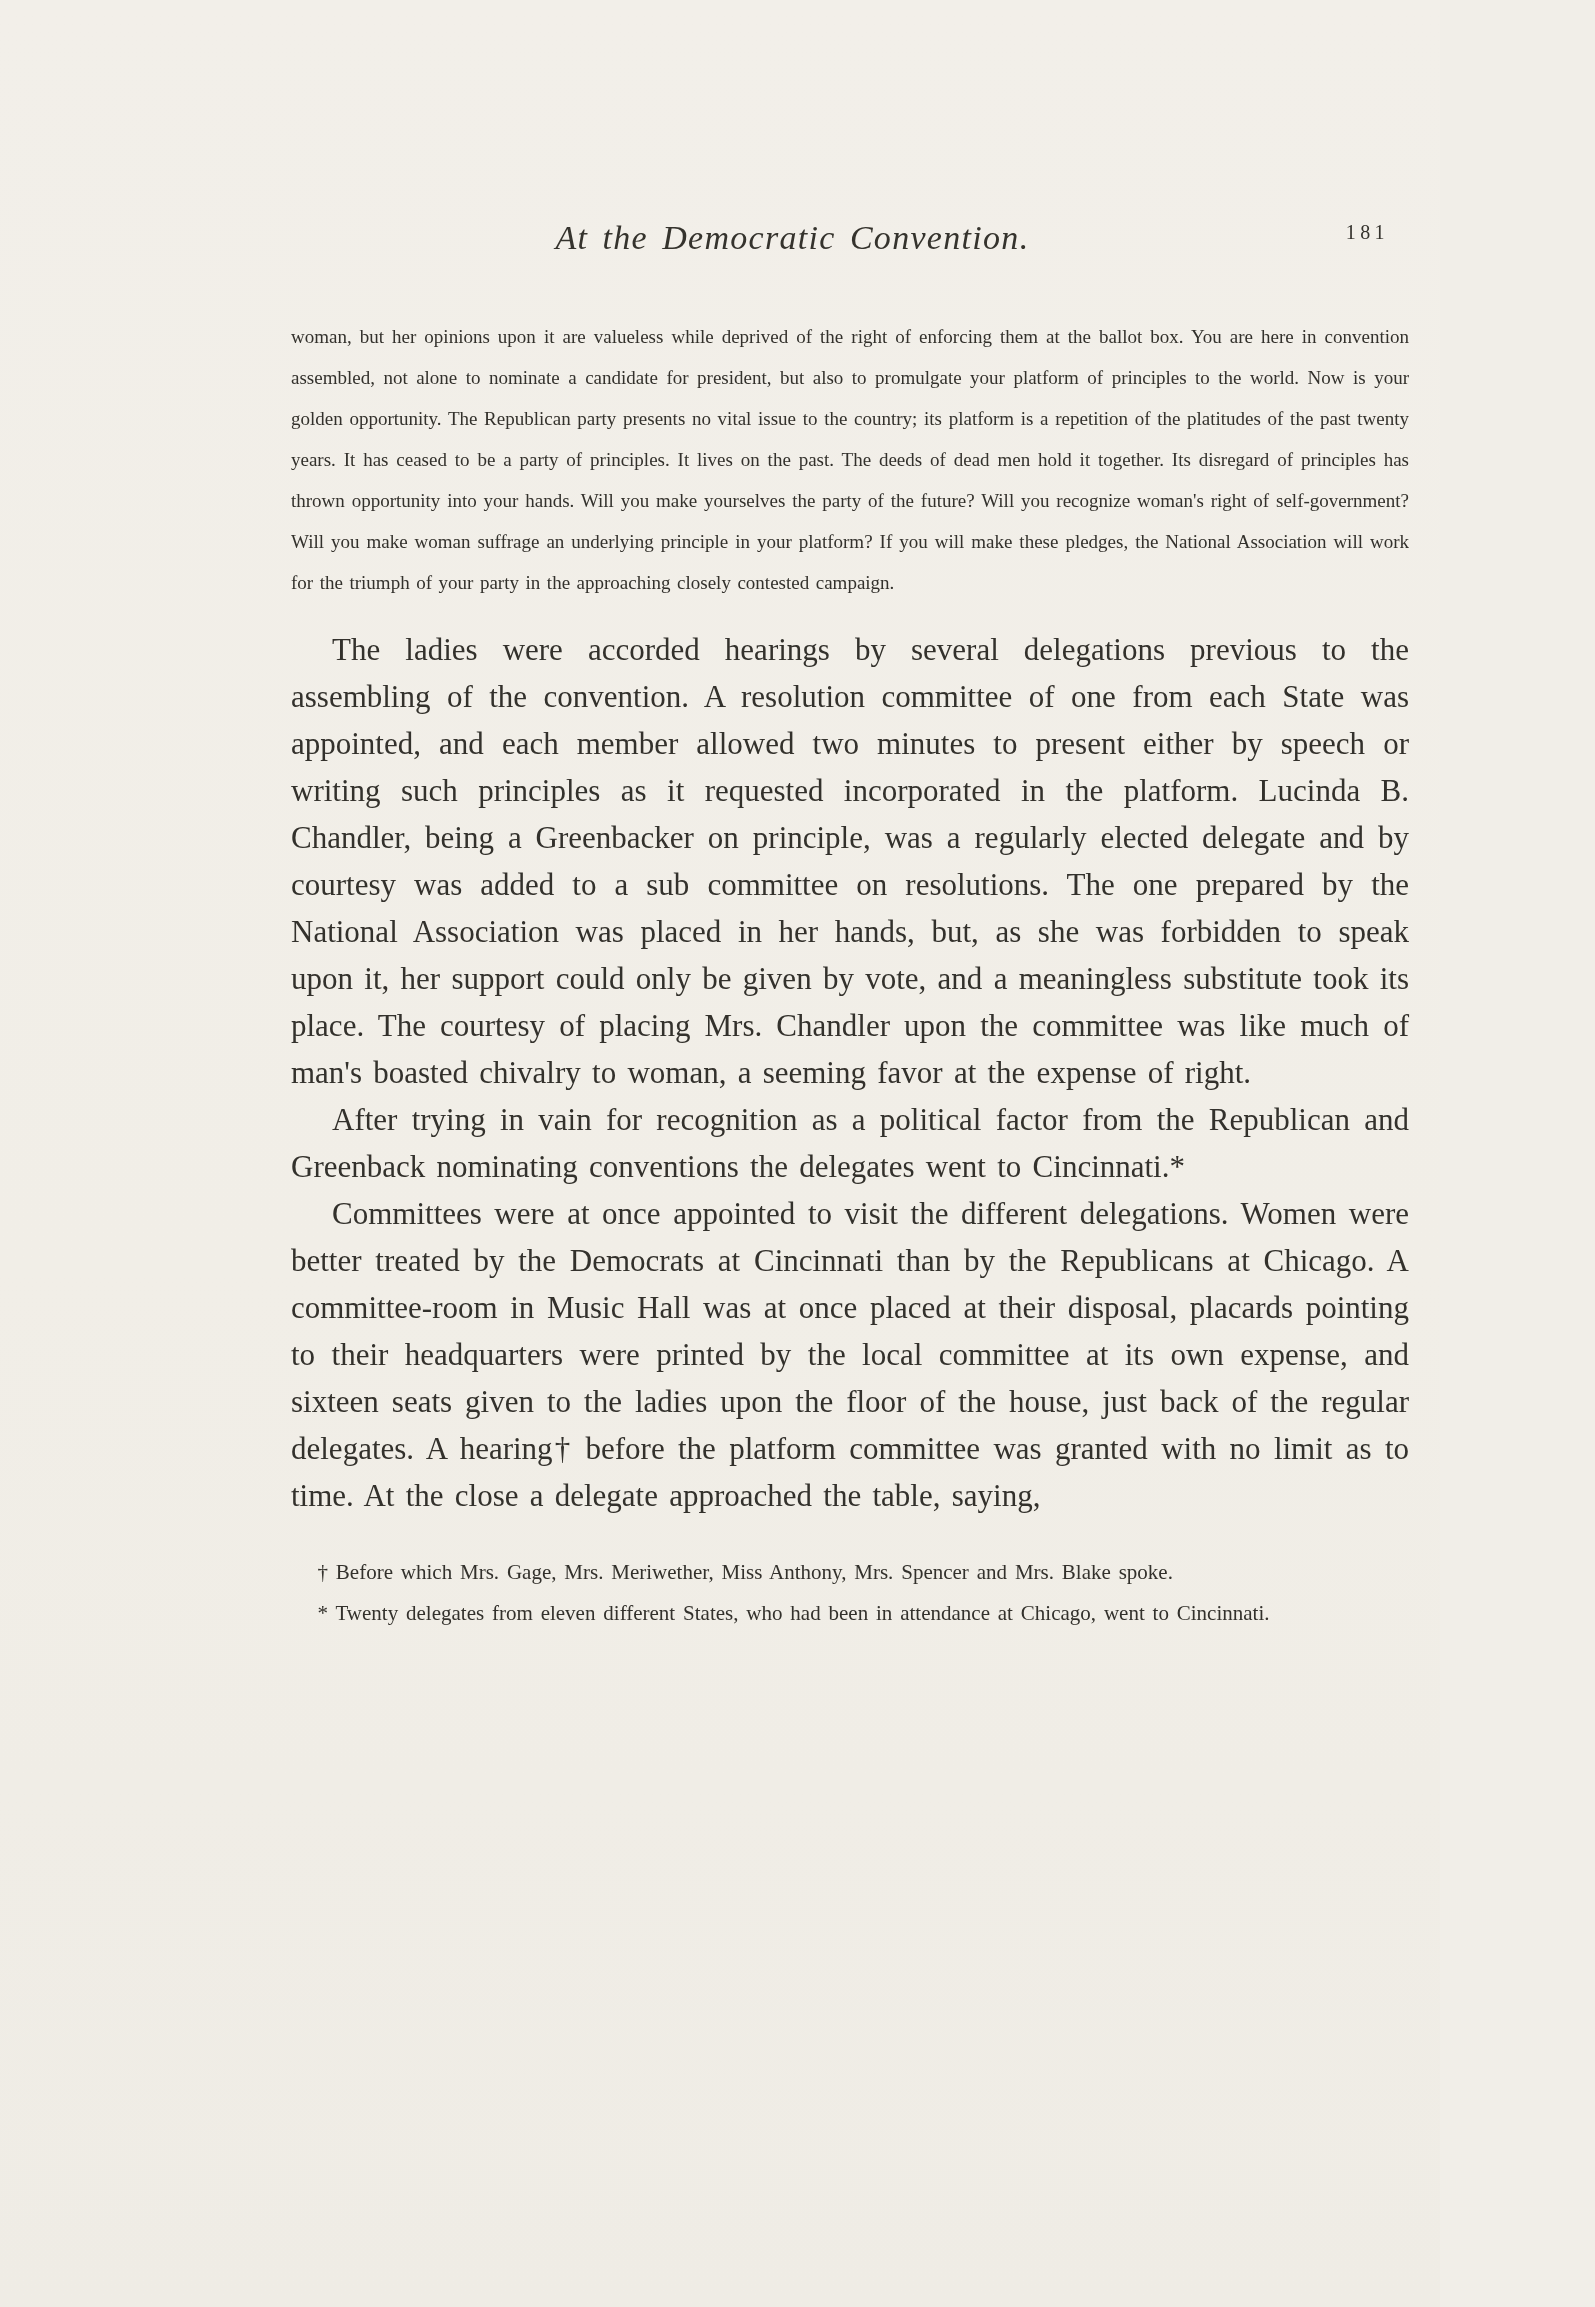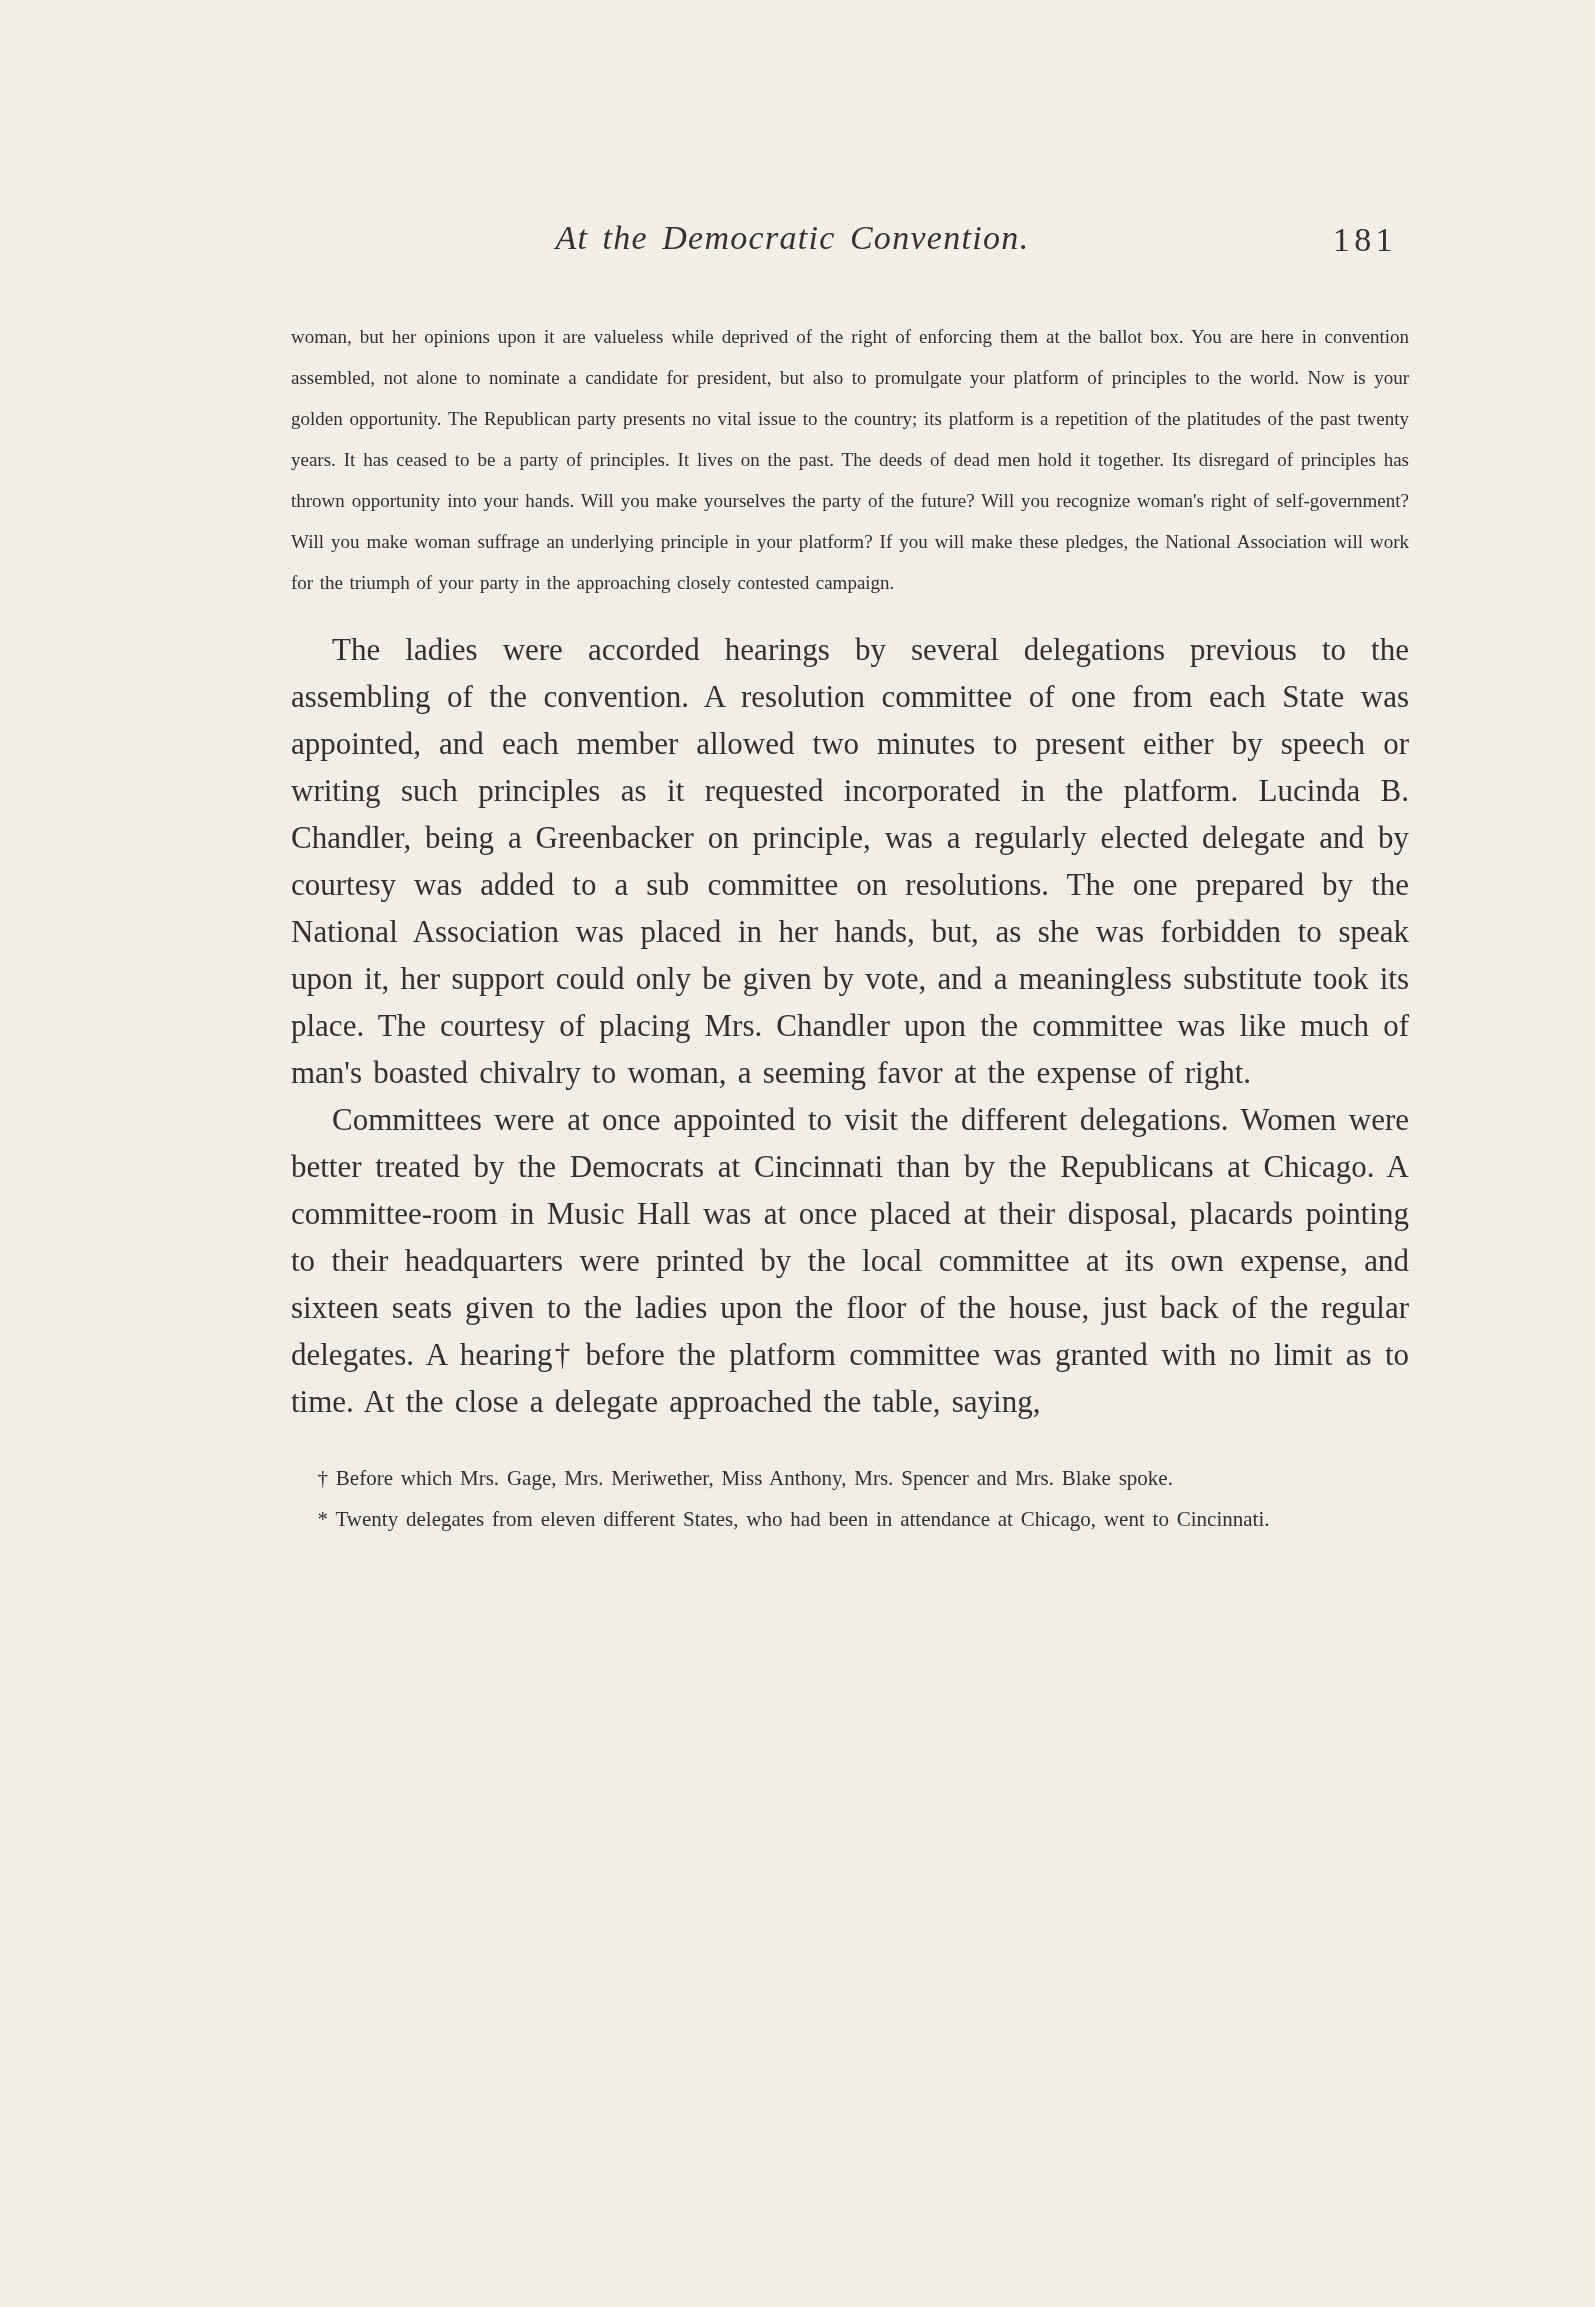--- a/index.html
+++ b/index.html
@@ -40,23 +40,23 @@
     right: 115px;
     text-align: center;
     font-style: italic;
     font-size: 34px;
     letter-spacing: 1.3px;
     word-spacing: 4.4px;
     color: #35332d;
   }
   .page-number {
     position: absolute;
-    right: 12px;
+    right: 20px;
     top: 1.8px;
-    font-size: 34px;
+    font-size: 20px;
     letter-spacing: 4.4px;
     color: #35332d;
   }
   .quote-block {
     font-size: 19px;
     line-height: 41px;
     text-align: justify;
     margin: 0 0 23px 0;
     word-spacing: 1.8px;
   }
@@ -88,20 +88,21 @@
 
     <div class="page-header">
       <div class="running-title">At the Democratic Convention.</div>
       <div class="page-number">181</div>
     </div>
 
     <p class="quote-block">woman, but her opinions upon it are valueless while deprived of the right of enforcing them at the ballot box. You are here in convention assembled, not alone to nominate a candidate for president, but also to promulgate your platform of principles to the world. Now is your golden opportunity. The Republican party presents no vital issue to the country; its platform is a repetition of the platitudes of the past twenty years. It has ceased to be a party of principles. It lives on the past. The deeds of dead men hold it together. Its disregard of principles has thrown opportunity into your hands. Will you make yourselves the party of the future? Will you recognize woman's right of self-government? Will you make woman suffrage an underlying principle in your platform? If you will make these pledges, the National Association will work for the triumph of your party in the approaching closely contested campaign.</p>
 
     <p class="body-paragraph">The ladies were accorded hearings by several delegations previous to the assembling of the convention. A resolution committee of one from each State was appointed, and each member allowed two minutes to present either by speech or writing such principles as it requested incorporated in the platform. Lucinda B. Chandler, being a Greenbacker on principle, was a regularly elected delegate and by courtesy was added to a sub committee on resolutions. The one prepared by the National Association was placed in her hands, but, as she was forbidden to speak upon it, her support could only be given by vote, and a meaningless substitute took its place. The courtesy of placing Mrs. Chandler upon the committee was like much of man's boasted chivalry to woman, a seeming favor at the expense of right.</p>
 
+    <p class="body-paragraph">After trying in vain for recognition as a political factor from the Republican and Greenback nominating conventions the delegates went to Cincinnati.*</p>
 
     <p class="body-paragraph">Committees were at once appointed to visit the different delegations. Women were better treated by the Democrats at Cincinnati than by the Republicans at Chicago. A committee-room in Music Hall was at once placed at their disposal, placards pointing to their headquarters were printed by the local committee at its own expense, and sixteen seats given to the ladies upon the floor of the house, just back of the regular delegates. A hearing† before the platform committee was granted with no limit as to time. At the close a delegate approached the table, saying,</p>
 
     <div class="footnotes">
       <p class="footnote">† Before which Mrs. Gage, Mrs. Meriwether, Miss Anthony, Mrs. Spencer and Mrs. Blake spoke.</p>
       <p class="footnote">* Twenty delegates from eleven different States, who had been in attendance at Chicago, went to Cincinnati.</p>
     </div>
 
   </div>
 </div>

